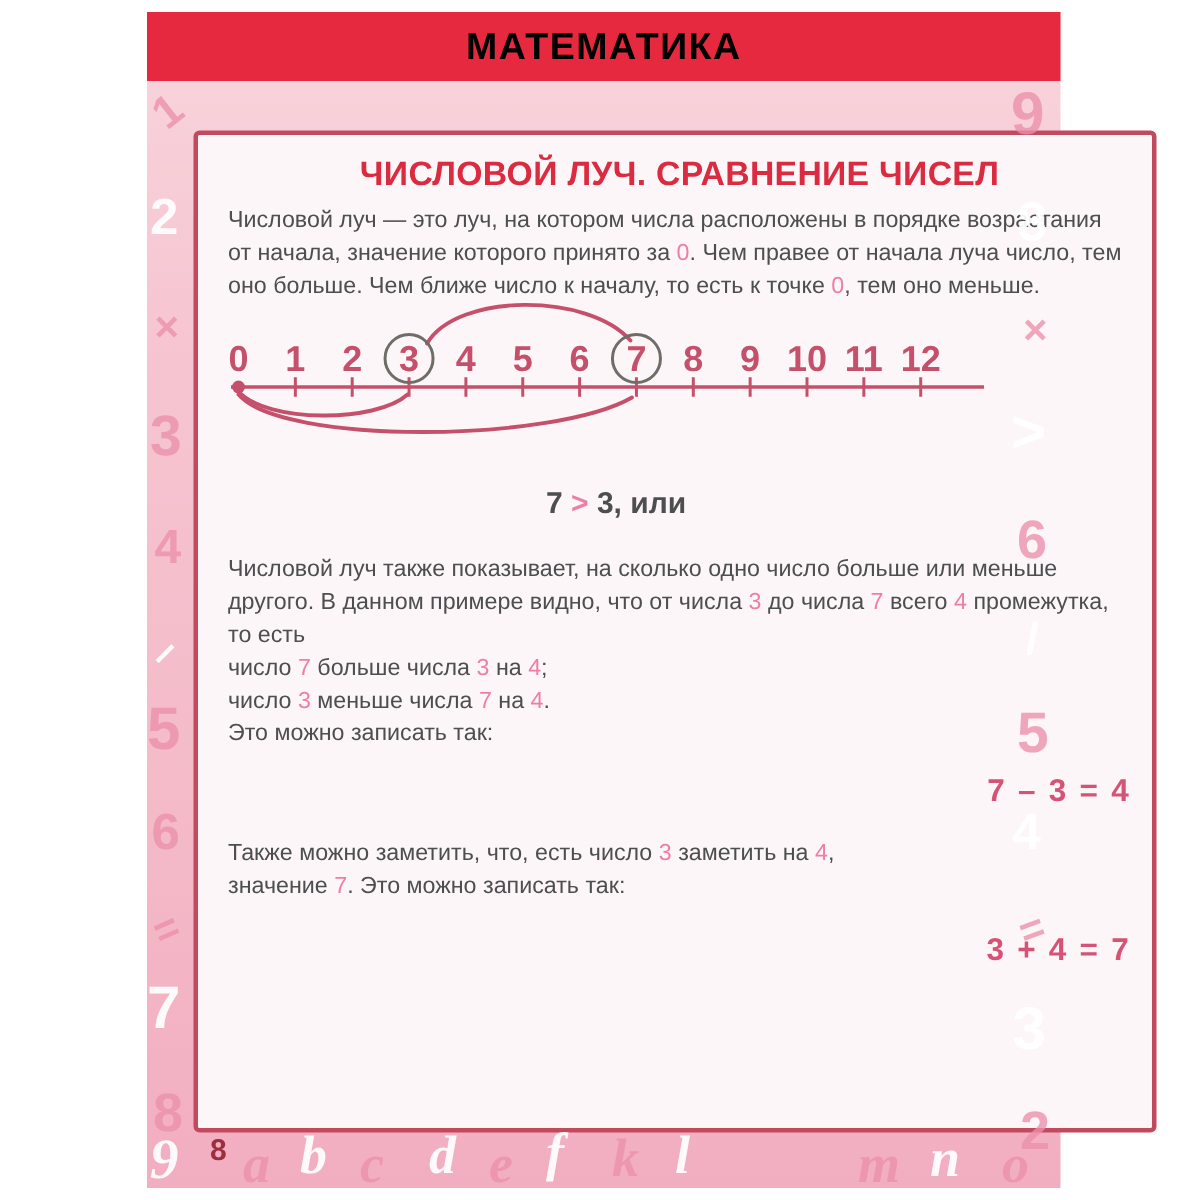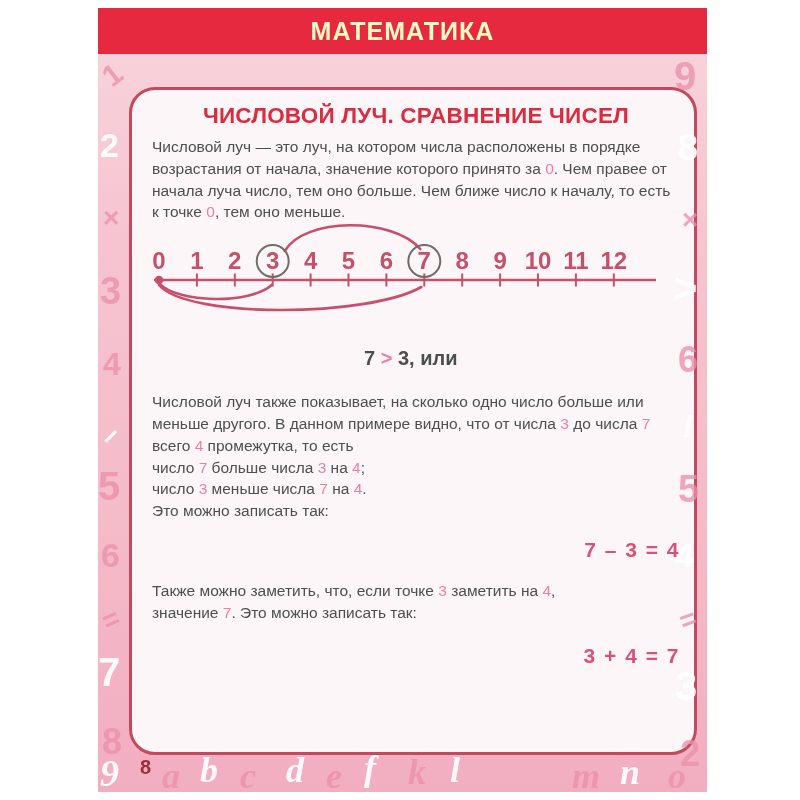--- a/index.html
+++ b/index.html
@@ -7,23 +7,23 @@
     --rose:#c5506b; --accent:#ee7fa4; --equation:#d65377; --text:#4d4e50;
     --bg-pink:#f6c5d1; --card-bg:#fdf6f8; --pagenum:#9c2e40;
   }
   html,body{margin:0;padding:0;}
   body{width:800px;height:800px;background:#ffffff;font-family:"Liberation Sans",sans-serif;overflow:hidden;}
   .page{position:relative;width:800px;height:800px;background:#fff;overflow:hidden;}
   .panel{position:absolute;left:98px;top:8px;width:609px;height:784px;
     background:linear-gradient(180deg,#f8d5dc 0%,var(--bg-pink) 28%,#f4bac8 68%,#f2aec1 100%);}
   .ribbon{position:absolute;top:0;left:0;width:100%;height:46px;background:var(--header-red);
     display:flex;align-items:center;justify-content:center;}
-  .ribbon h1{margin:0;color:#fef9c3;font-size:25px;font-weight:bold;letter-spacing:1px;}
-  .card{position:absolute;left:31px;top:79px;width:568px;height:668px;background:var(--card-bg);
-    border:3px solid var(--card-border);border-radius:26px;box-sizing:border-box;
+  .ribbon h1{margin:0;color:#000000;font-size:25px;font-weight:bold;letter-spacing:1px;}
+  .card{position:absolute;left:31px;top:79px;width:642px;height:668px;background:var(--card-bg);
+    border:3px solid var(--card-border);border-radius:4px;box-sizing:border-box;
     padding:0 14px 0 20px;overflow:hidden;}
   .card h2{margin:13px 0 0;text-align:center;color:var(--title-red);font-size:22.5px;
     font-weight:bold;letter-spacing:.2px;}
   .body{margin:7px 0 0;color:var(--text);font-size:15.5px;line-height:21.8px;font-weight:normal;}
   .accent{color:var(--accent);}
   .numberline{display:block;margin:-10px 0 0 -20px;}
   .numberline text{font-family:"Liberation Sans",sans-serif;}
   .compare{margin:20px 0 0 212px;color:var(--text);font-size:20px;line-height:26px;font-weight:bold;}
   .equation{text-align:right;color:var(--equation);font-size:21px;font-weight:bold;letter-spacing:1.5px;}
   .eq1{margin:14px 0 0;}
@@ -88,21 +88,21 @@
         </svg>
 
       <div class="compare">
         <div><span>7 </span><span class="accent">&gt;</span><span> 3, или</span></div>
       </div>
 
       <p class="body p2"><span>Числовой луч также показывает, на сколько одно число больше или меньше другого. В данном примере видно, что от числа </span><span class="accent">3</span><span> до числа </span><span class="accent">7</span><span> всего </span><span class="accent">4</span><span> промежутка, то есть</span><br><span>число </span><span class="accent">7</span><span> больше числа </span><span class="accent">3</span><span> на </span><span class="accent">4</span><span>;</span><br><span>число </span><span class="accent">3</span><span> меньше числа </span><span class="accent">7</span><span> на </span><span class="accent">4</span><span>.</span><br><span>Это можно записать так:</span></p>
 
       <div class="equation eq1">7 – 3 = 4</div>
 
-      <p class="body p3"><span>Также можно заметить, что, если точке </span><span class="accent">3</span><span> заметить на </span><span class="accent">4</span><span>,</span><br><span>значение </span><span class="accent">7</span><span>. Это можно записать так:</span></p>
+      <p class="body p3"><span>Также можно заметить, что, есть число </span><span class="accent">3</span><span> заметить на </span><span class="accent">4</span><span>,</span><br><span>значение </span><span class="accent">7</span><span>. Это можно записать так:</span></p>
 
       <div class="equation eq2">3 + 4 = 7</div>
     </section>
 
     <span class="pagenum">8</span>
   <span class="wm wm-digit wm-pink" style="left: 6px; top: 52px; font-size: 30px; transform: rotate(-38deg);">1</span>
       <span class="wm wm-digit wm-white" style="left: 2px; top: 120px; font-size: 34px;">2</span>
       <span class="wm wm-digit wm-pink" style="left: 5px; top: 196px; font-size: 28px;">×</span>
       <span class="wm wm-digit wm-pink" style="left: 2px; top: 264px; font-size: 38px;">3</span>
       <span class="wm wm-digit wm-pink" style="left: 5px; top: 340px; font-size: 32px;">4</span>

